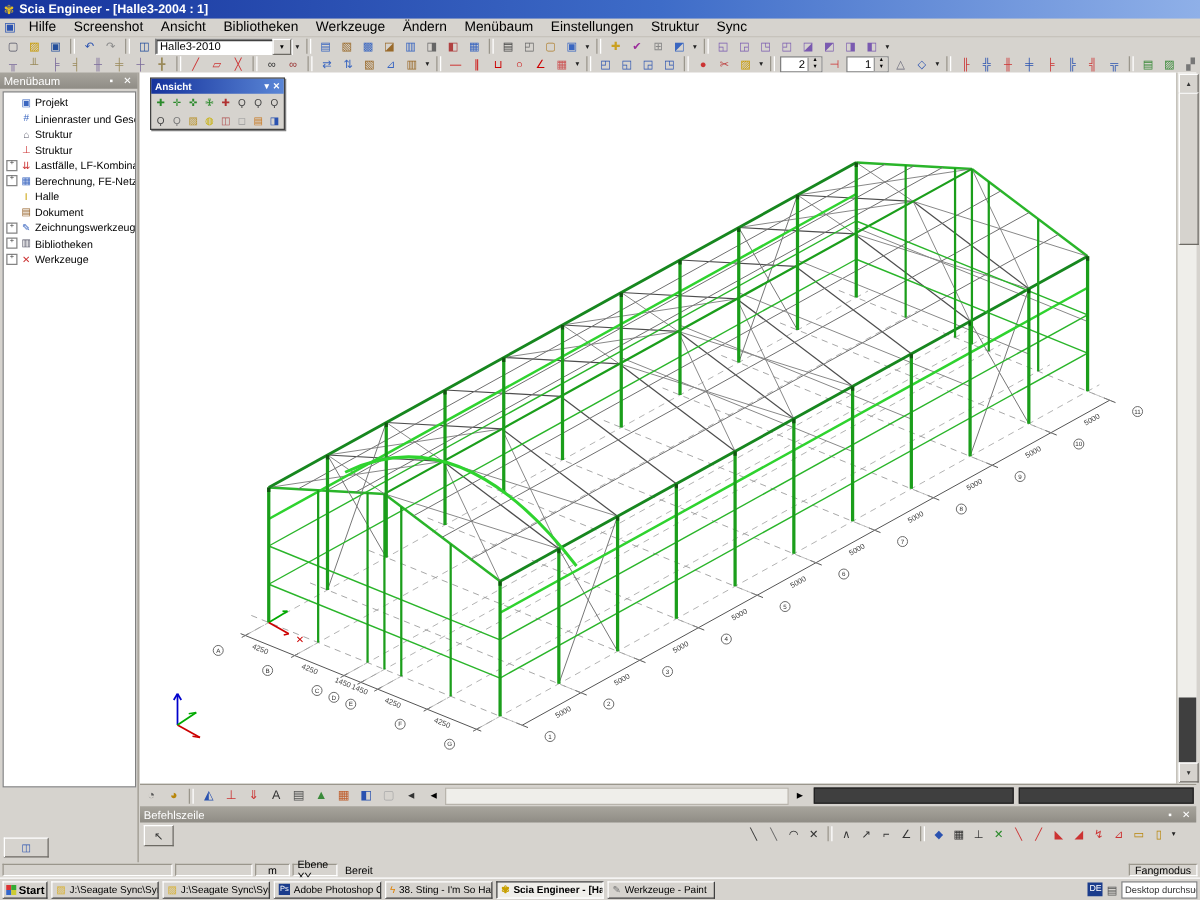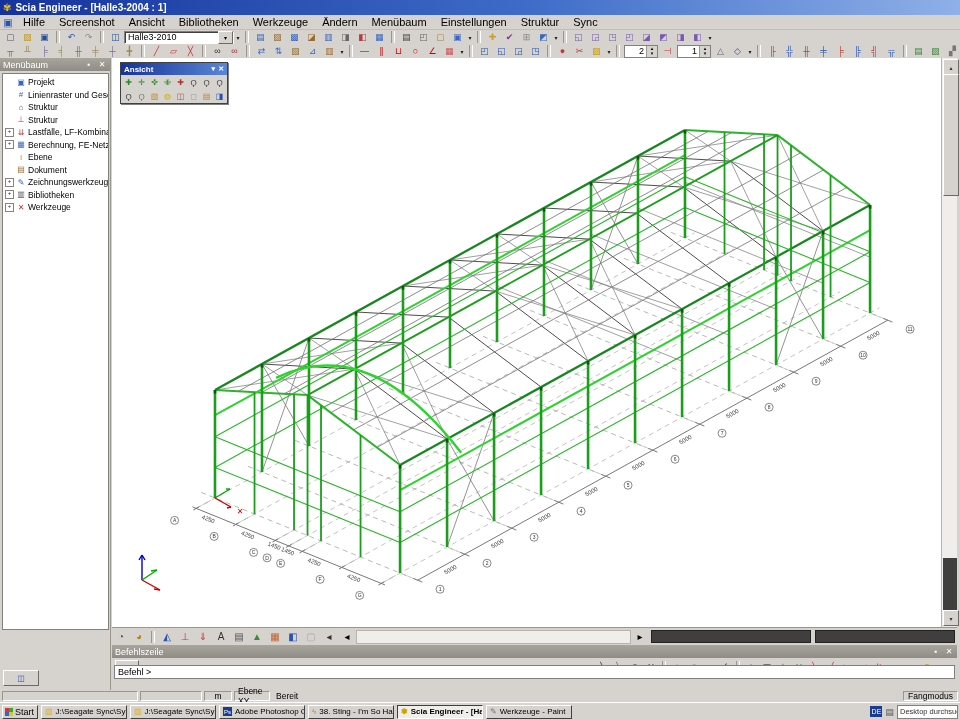--- a/index.html
+++ b/index.html
@@ -92,21 +92,21 @@
   
   #statusbar{position:absolute;left:0;top:690px;width:960px;height:12px;background:#d6d3ce;
     display:flex;align-items:center;gap:2px;font-size:8.5px;padding:0 2px;box-sizing:border-box;}
   .scell{height:10px;border:1px solid #9a968c;border-bottom-color:#fff;border-right-color:#fff;
     display:flex;align-items:center;justify-content:center;padding:0 3px;box-sizing:border-box;}
   
   #taskbar{position:absolute;left:0;top:702px;width:960px;height:18px;background:#d6d3ce;
     border-top:1px solid #fff;display:flex;align-items:center;gap:3px;padding:0 2px;box-sizing:border-box;}
   #startbtn{width:36px;height:14px;background:#d6d3ce;border:1px solid #fff;
     border-right-color:#404040;border-bottom-color:#404040;display:flex;align-items:center;
-    gap:2px;padding:0 2px;font-size:9px;font-weight:normal;box-sizing:border-box;}
+    gap:2px;padding:0 2px;font-size:9px;font-weight:bold;box-sizing:border-box;}
   .winflag{width:8px;height:8px;display:grid;grid-template-columns:4px 4px;grid-template-rows:4px 4px;}
   .winflag i:nth-child(1){background:#d33;}.winflag i:nth-child(2){background:#3a3;}
   .winflag i:nth-child(3){background:#36c;}.winflag i:nth-child(4){background:#cc3;}
   .task{width:86px;height:14px;background:#d6d3ce;border:1px solid #fff;
     border-right-color:#404040;border-bottom-color:#404040;display:flex;align-items:center;
     gap:3px;padding:0 3px;font-size:8px;white-space:nowrap;overflow:hidden;box-sizing:border-box;flex:0 0 auto;}
   .task.active{background:#efeeea;border:1px solid #404040;border-right-color:#fff;border-bottom-color:#fff;font-weight:bold;}
   .task .ticon{font-size:8px;flex:0 0 auto;}
   .psbadge{width:9px;height:9px;background:#1b3c8c;color:#fff;font-size:6px;display:flex;
     align-items:center;justify-content:center;flex:0 0 auto;}
@@ -298,21 +298,21 @@
             <span>Lastfälle, LF-Kombinationen</span>
           </div>
           <div class="treerow">
             <span class="plusbox">+</span>
             <span class="treeicon" style="color: rgb(58, 102, 192);">▦</span>
             <span>Berechnung, FE-Netz</span>
           </div>
           <div class="treerow">
             <span class="plusspace"></span>
             <span class="treeicon" style="color: rgb(201, 160, 0);">I</span>
-            <span>Ebene</span>
+            <span>Halle</span>
           </div>
           <div class="treerow">
             <span class="plusspace"></span>
             <span class="treeicon" style="color: rgb(150, 99, 42);">▤</span>
             <span>Dokument</span>
           </div>
           <div class="treerow">
             <span class="plusbox">+</span>
             <span class="treeicon" style="color: rgb(58, 102, 192);">✎</span>
             <span>Zeichnungswerkzeuge</span>
@@ -675,23 +675,20 @@
           <span class="tbi" style="color: rgb(204, 51, 51);">╱</span>
           <span class="tbi" style="color: rgb(204, 51, 51);">◣</span>
           <span class="tbi" style="color: rgb(204, 51, 51);">◢</span>
           <span class="tbi" style="color: rgb(204, 51, 51);">↯</span>
           <span class="tbi" style="color: rgb(204, 51, 51);">⊿</span>
           <span class="tbi" style="color: rgb(184, 134, 11);">▭</span>
           <span class="tbi" style="color: rgb(184, 134, 11);">▯</span>
           <span class="dd">▾</span>
         </div>
     </div>
-    <div id="promptline">
-      <span>Befehl &gt;</span>
-    </div>
   </div>
 
   <div id="statusbar">
     <span class="scell" style="width:136px;"></span>
     <span class="scell" style="width:62px;"></span>
     <span class="scell" style="width:28px;">m</span>
     <span class="scell" style="width:36px;">Ebene XY</span>
     <span style="padding-left:4px;">Bereit</span>
     <span style="flex:1;"></span>
     <span class="scell" style="width:55px;">Fangmodus</span>

